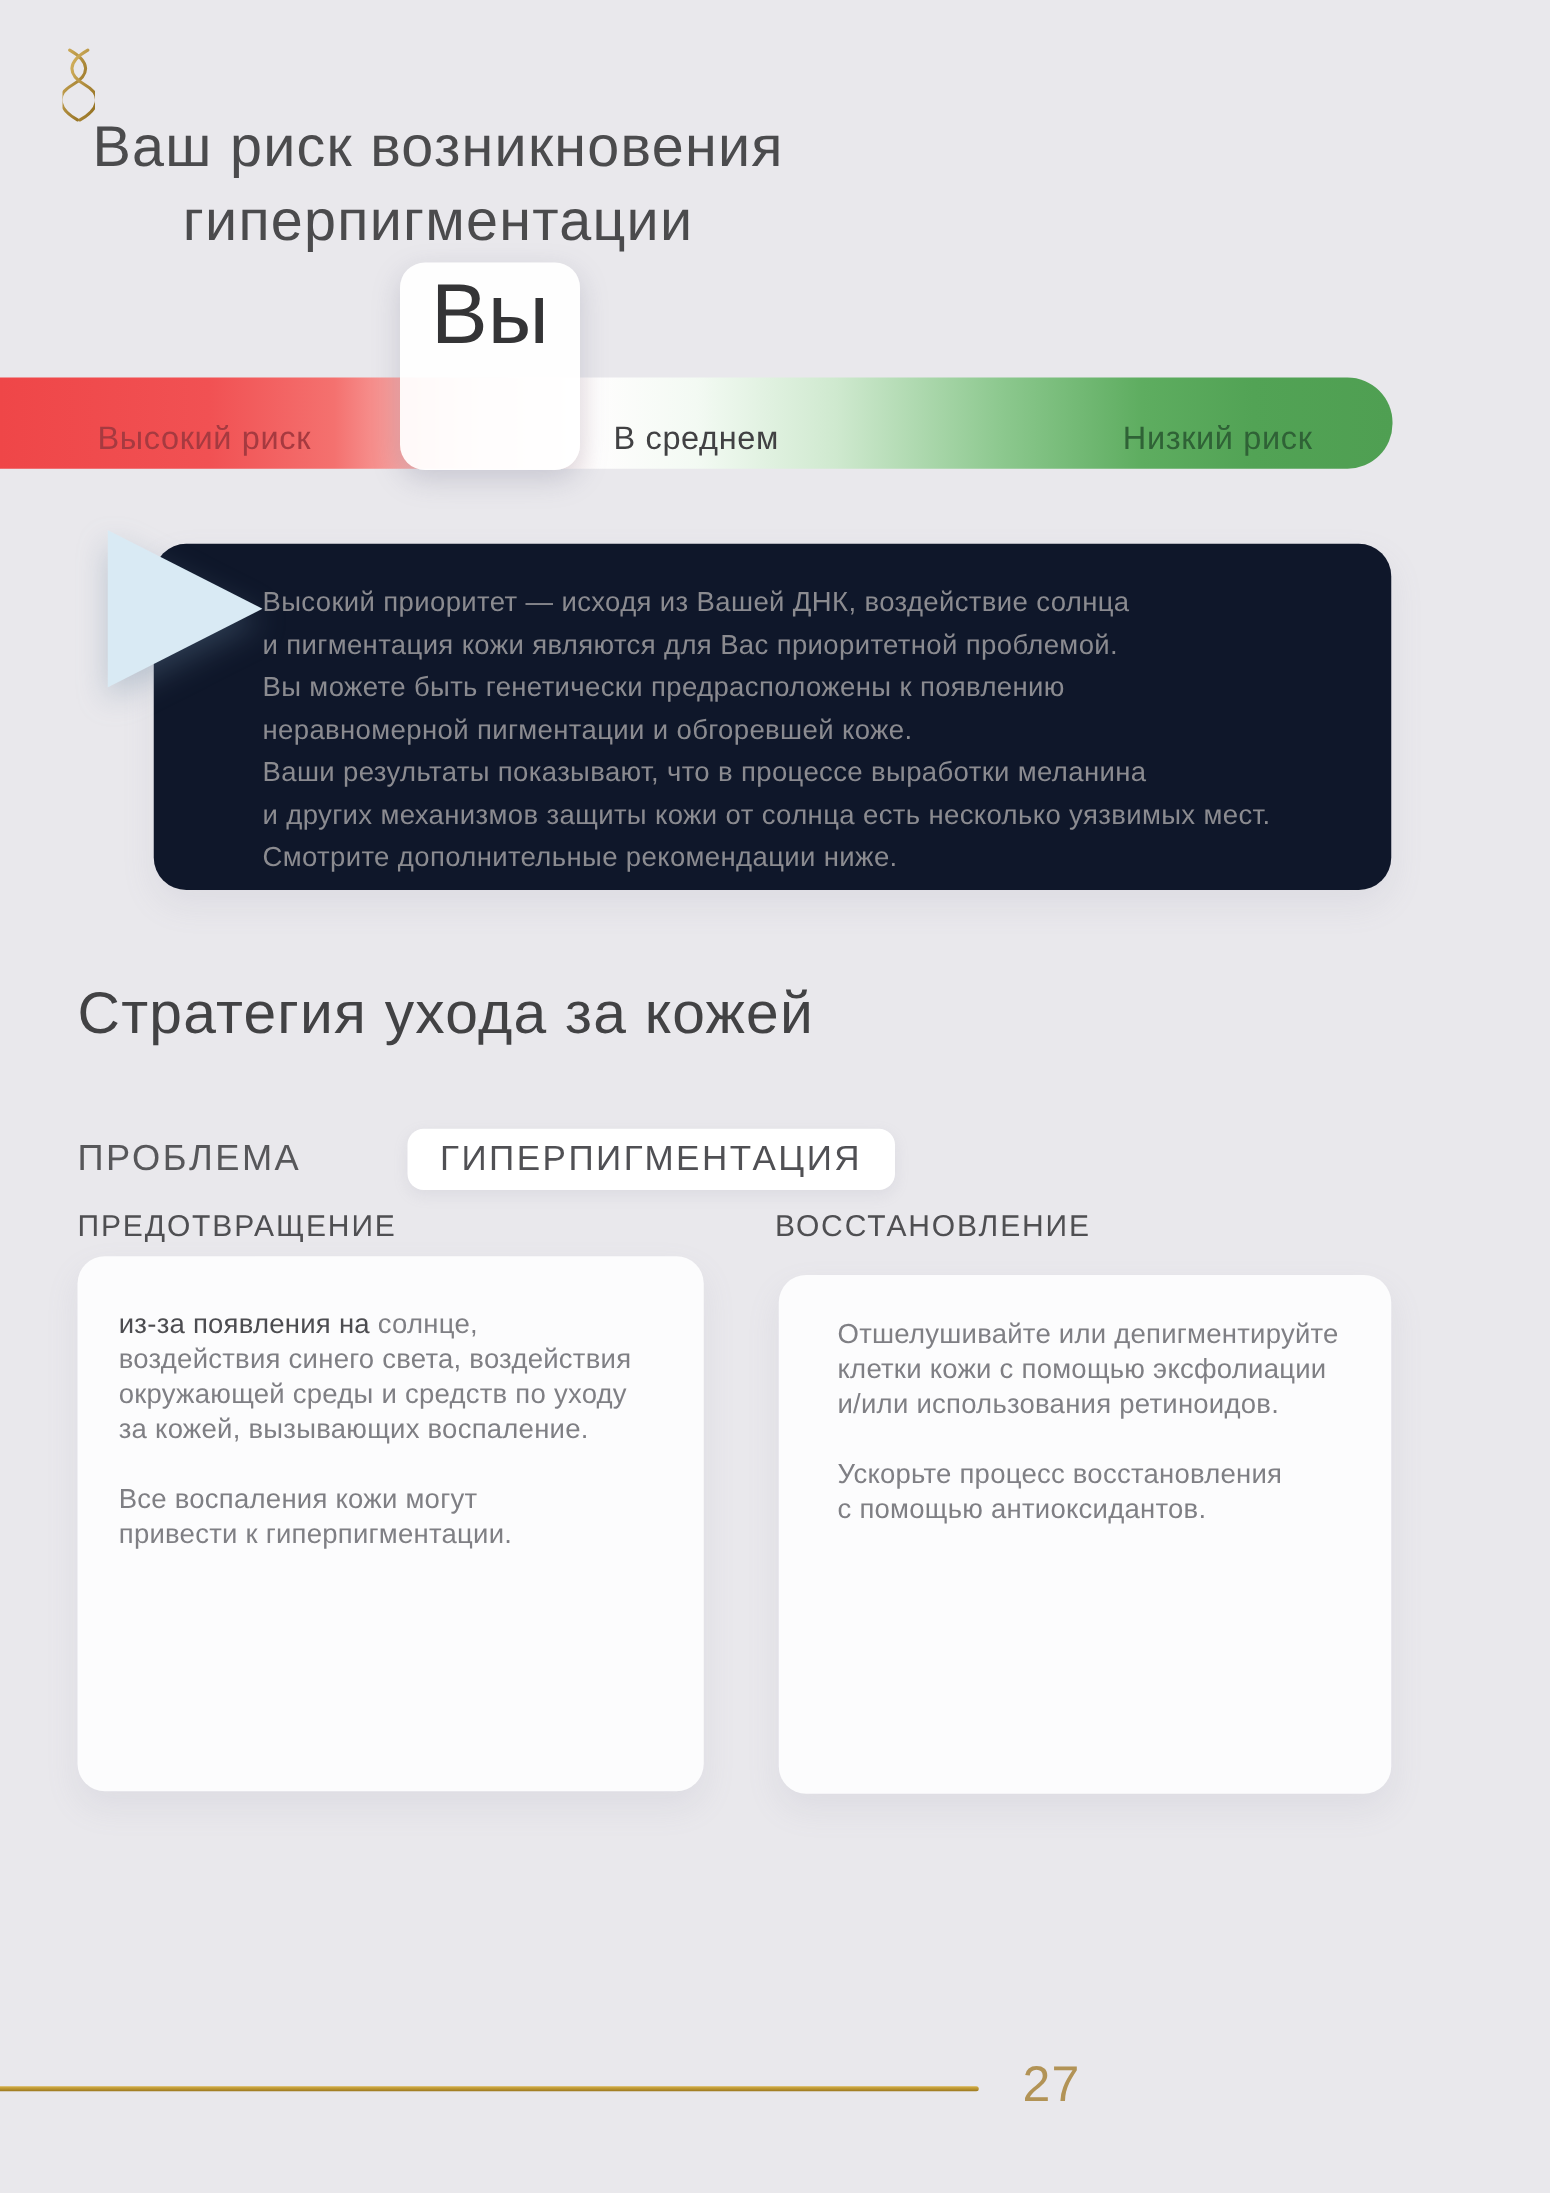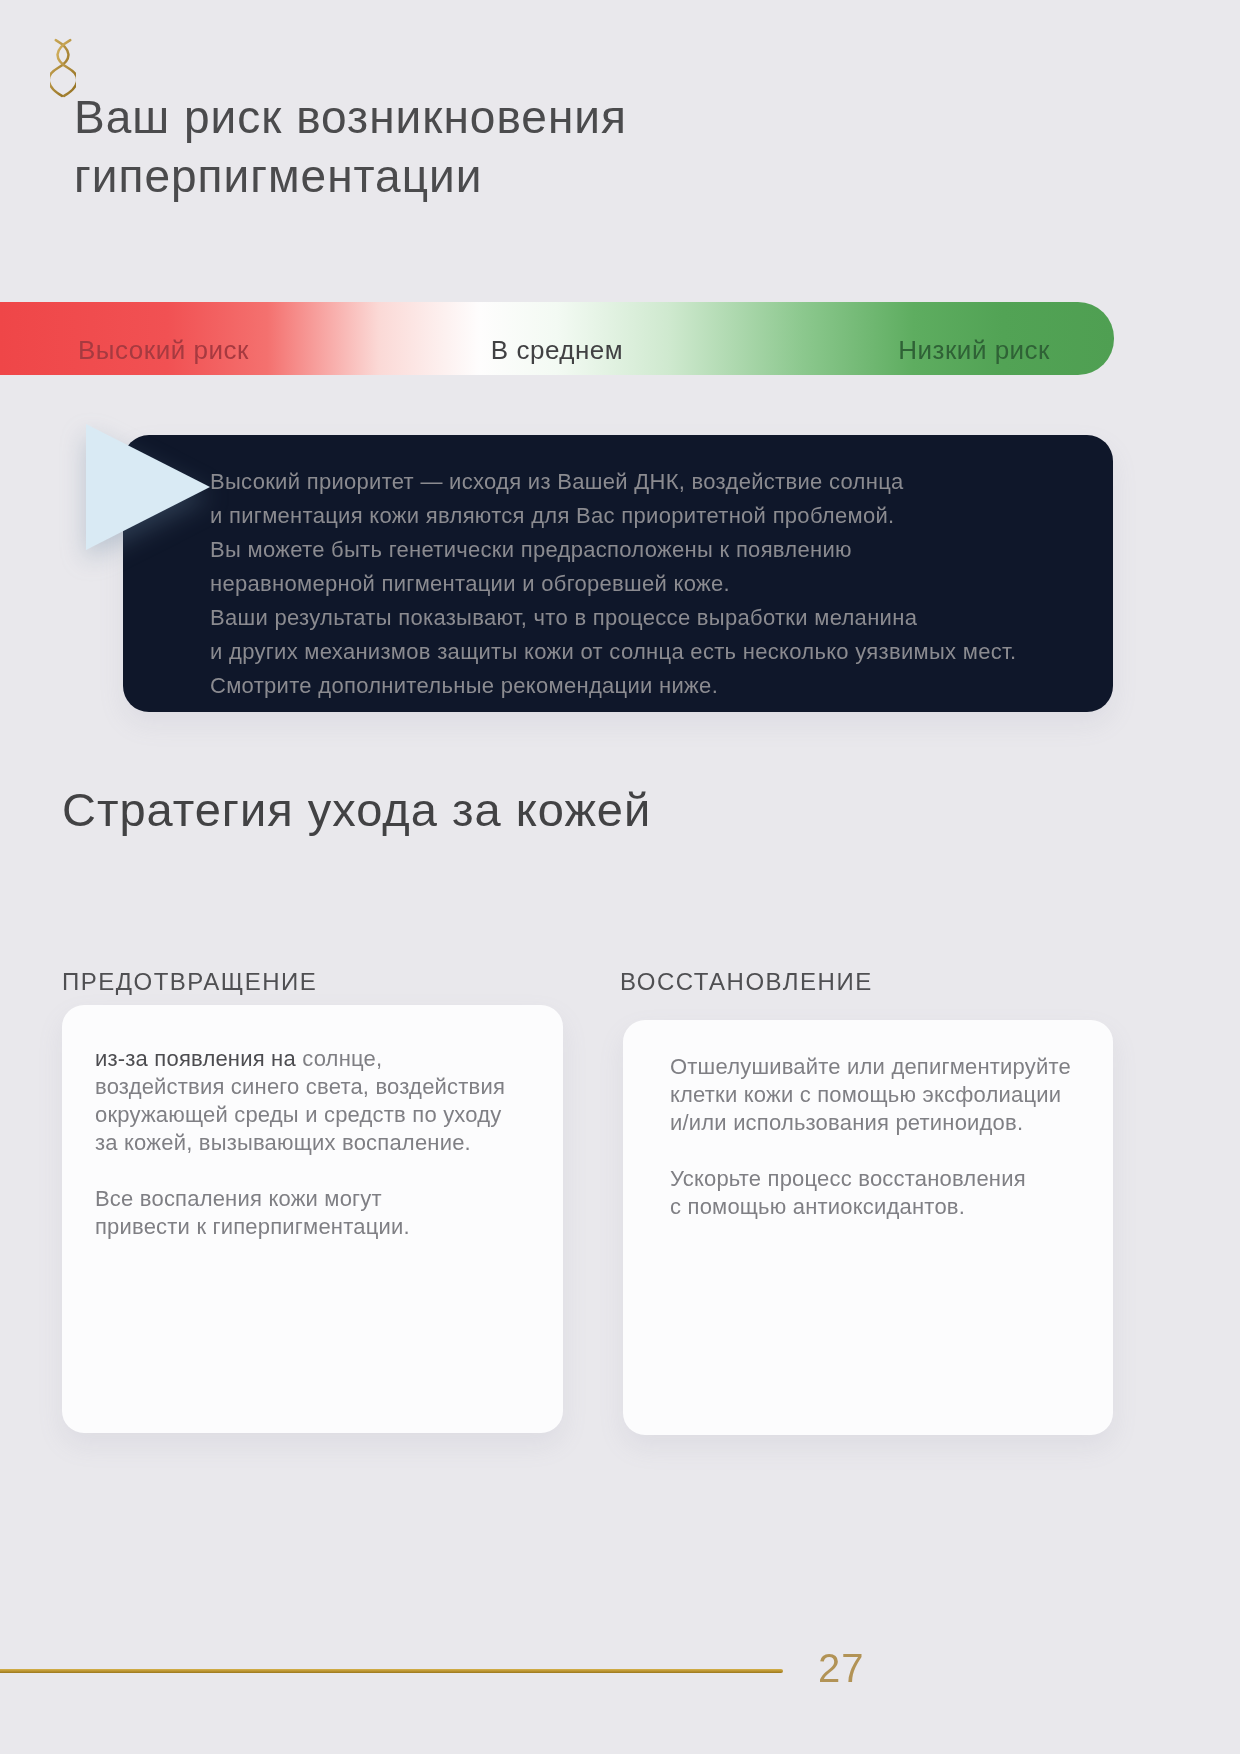--- a/index.html
+++ b/index.html
@@ -12,21 +12,21 @@
     position:relative;
     width:1240px;height:1754px;
     background:#e9e8ec;
     overflow:hidden;
   }
   
   .logo{position:absolute;left:50px;top:38px;width:26px;height:60px;}
   .h1{
     position:absolute;left:74px;top:88px;
     font-size:46px;line-height:59px;font-weight:300;
-    letter-spacing:1px;color:#4b4b4d;white-space:pre-line;
+    letter-spacing:1px;color:#4b4b4d;white-space:pre-line;text-align:center;
   }
   
   .risk-bar{
     position:absolute;left:0;top:302px;width:1114px;height:73px;
     border-radius:0 36px 36px 0;z-index:1;
     background:linear-gradient(90deg,
       #ef4648 0%,#f15153 15%,#f4716f 24%,#fbd9d6 34%,
       #fefdfd 43%,#f3faf3 50%,#cfe9cf 60%,#8cc88e 72%,
       #5ead60 82%,#52a355 90%,#4f9f52 100%);
   }
@@ -131,36 +131,43 @@
   </svg>
 
   <div class="h1">Ваш риск возникновения
 гиперпигментации</div>
 
   <div class="risk-bar">
     <span class="risk-label high">Высокий риск</span>
     <span class="risk-label medium">В среднем</span>
     <span class="risk-label low">Низкий риск</span>
   </div>
+  <div class="you-marker">
+    <span class="you-text">Вы</span>
+  </div>
 
   <svg class="triangle" viewBox="0 0 124 126">
     <polygon points="0,0 0,126 124,63" fill="#d9eaf4"></polygon>
   </svg>
   <div class="priority-card">
     <div class="priority-text">Высокий приоритет — исходя из Вашей ДНК, воздействие солнца
 и пигментация кожи являются для Вас приоритетной проблемой.
 Вы можете быть генетически предрасположены к появлению
 неравномерной пигментации и обгоревшей коже.
 Ваши результаты показывают, что в процессе выработки меланина
 и других механизмов защиты кожи от солнца есть несколько уязвимых мест.
 Смотрите дополнительные рекомендации ниже.</div>
   </div>
 
   <div class="h2">Стратегия ухода за кожей</div>
 
+  <div class="problem-row">
+    <div class="problem-label">ПРОБЛЕМА</div>
+    <div class="problem-pill">ГИПЕРПИГМЕНТАЦИЯ</div>
+  </div>
 
   <div class="col-header left">ПРЕДОТВРАЩЕНИЕ</div>
   <div class="col-header right">ВОССТАНОВЛЕНИЕ</div>
 
   <div class="strategy-card prevention">
     <div class="card-text"><span class="hl">из-за появления на</span><span> солнце,
 воздействия синего света, воздействия
 окружающей среды и средств по уходу
 за кожей, вызывающих воспаление.
 

